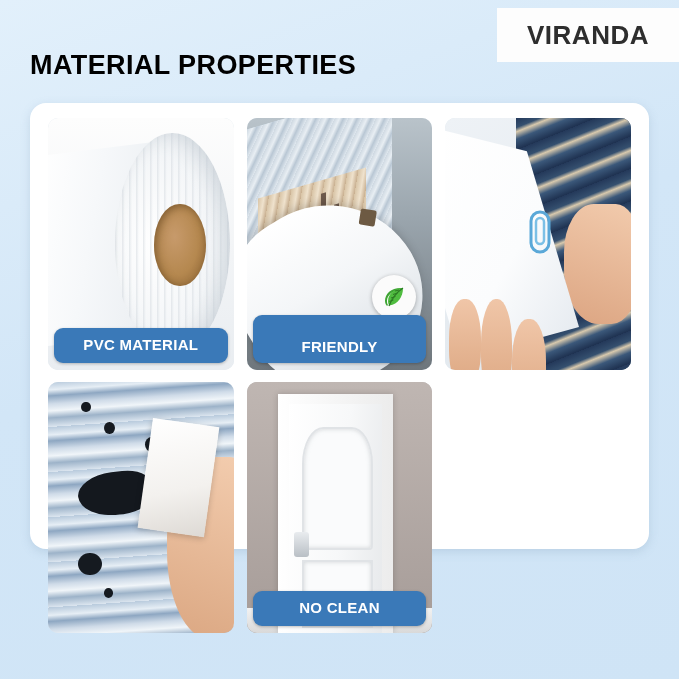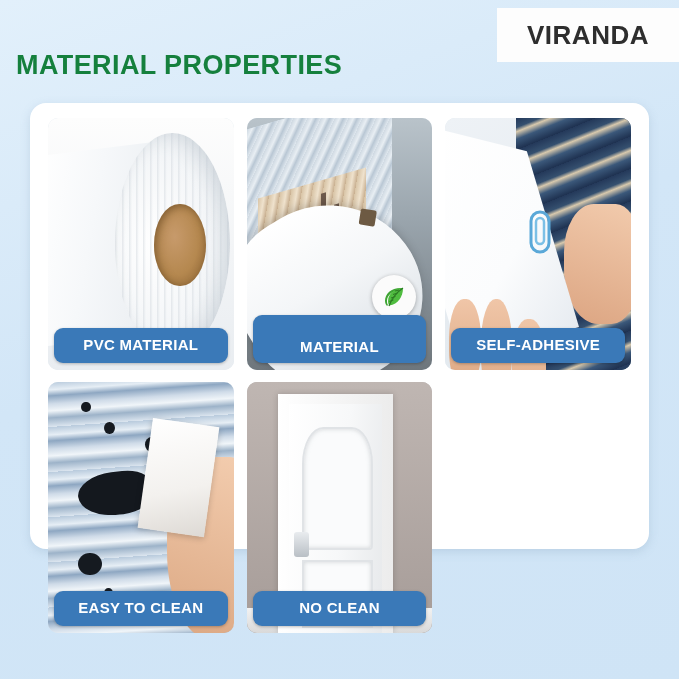--- a/index.html
+++ b/index.html
@@ -11,22 +11,22 @@
   }
   .logo-box{
     position:absolute;top:8px;left:497px;width:182px;height:54px;
     background:#fdfdfd;display:flex;align-items:center;justify-content:center;
   }
   .logo-text{
     font-size:26px;font-weight:bold;color:#2e2e2e;letter-spacing:.5px;
     font-family:"Liberation Sans", sans-serif;
   }
   .page-title{
-    position:absolute;left:16px;top:50px;
-    font-size:27px;font-weight:bold;color:#15803d;letter-spacing:.4px;
+    position:absolute;left:30px;top:50px;
+    font-size:27px;font-weight:bold;color:#000000;letter-spacing:.4px;
   }
   .card{
     position:absolute;left:30px;top:103px;width:619px;height:446px;
     background:#ffffff;border-radius:16px;
     box-shadow:0 3px 10px rgba(120,150,180,.25);
   }
   .grid{
     position:absolute;left:18px;top:15px;width:583px;height:515px;
     display:grid;grid-template-columns:repeat(3,1fr);grid-template-rows:repeat(2,1fr);
     column-gap:13px;row-gap:12px;
@@ -233,56 +233,54 @@
             <path d="M23 5c-9 1-15 6-15 13 0 2 .5 3.5 1.5 4.5C18 21 23 14 23 5z" fill="#4fbc3f"></path>
             <path d="M23 5C17 9 12 15 9 23" stroke="#2c7a24" stroke-width="1.2" fill="none"></path>
             <g stroke="#2c7a24" stroke-width="1" fill="none">
               <path d="M19 7l-4 1M17.5 10l-4.5 1.5M15.5 13.5L11 15M13.5 17l-4 1.5"></path>
             </g>
           </svg>
         </div>
       </div>
       <div class="label two">
         <br>
-        <span>MATERIAL</span>
+        <span>FRIENDLY</span>
       </div>
     </div>
 
     <div class="cell">
       <div class="photo adh">
         <div class="marble"></div>
         <div class="hand-r"></div>
         <div class="peel"></div>
         <div class="clip">
           <svg width="26" height="46" viewBox="0 0 26 46">
             <rect x="4" y="3" width="18" height="40" rx="9" fill="none" stroke="#5aa8d8" stroke-width="3"></rect>
             <rect x="9" y="9" width="8" height="26" rx="4" fill="none" stroke="#7cc0e6" stroke-width="2.5"></rect>
           </svg>
         </div>
         <div class="finger f1"></div>
         <div class="finger f2"></div>
         <div class="finger f3"></div>
       </div>
-      <div class="label">SELF-ADHESIVE</div>
     </div>
 
 
     <div class="cell">
       <div class="photo">
         <div class="clean"></div>
         <div class="smear"></div>
         <div class="stain" style="left:18%;top:8%;width:5%;height:4%;"></div>
         <div class="stain" style="left:30%;top:16%;width:6%;height:5%;"></div>
         <div class="stain" style="left:52%;top:22%;width:7%;height:6%;"></div>
         <div class="stain" style="left:16%;top:68%;width:13%;height:9%;"></div>
         <div class="stain" style="left:30%;top:82%;width:5%;height:4%;"></div>
         <div class="clean-hand"></div>
         <div class="cloth"></div>
       </div>
-      <div class="label">EASY TO CLEAN</div>
     </div>
 
     <div class="cell">
       <div class="photo glue">
         <div class="wall"></div>
         <div class="baseboard"></div>
         <div class="frame"></div>
         <div class="door">
           <div class="panel pa"></div>
           <div class="panel pb"></div>

